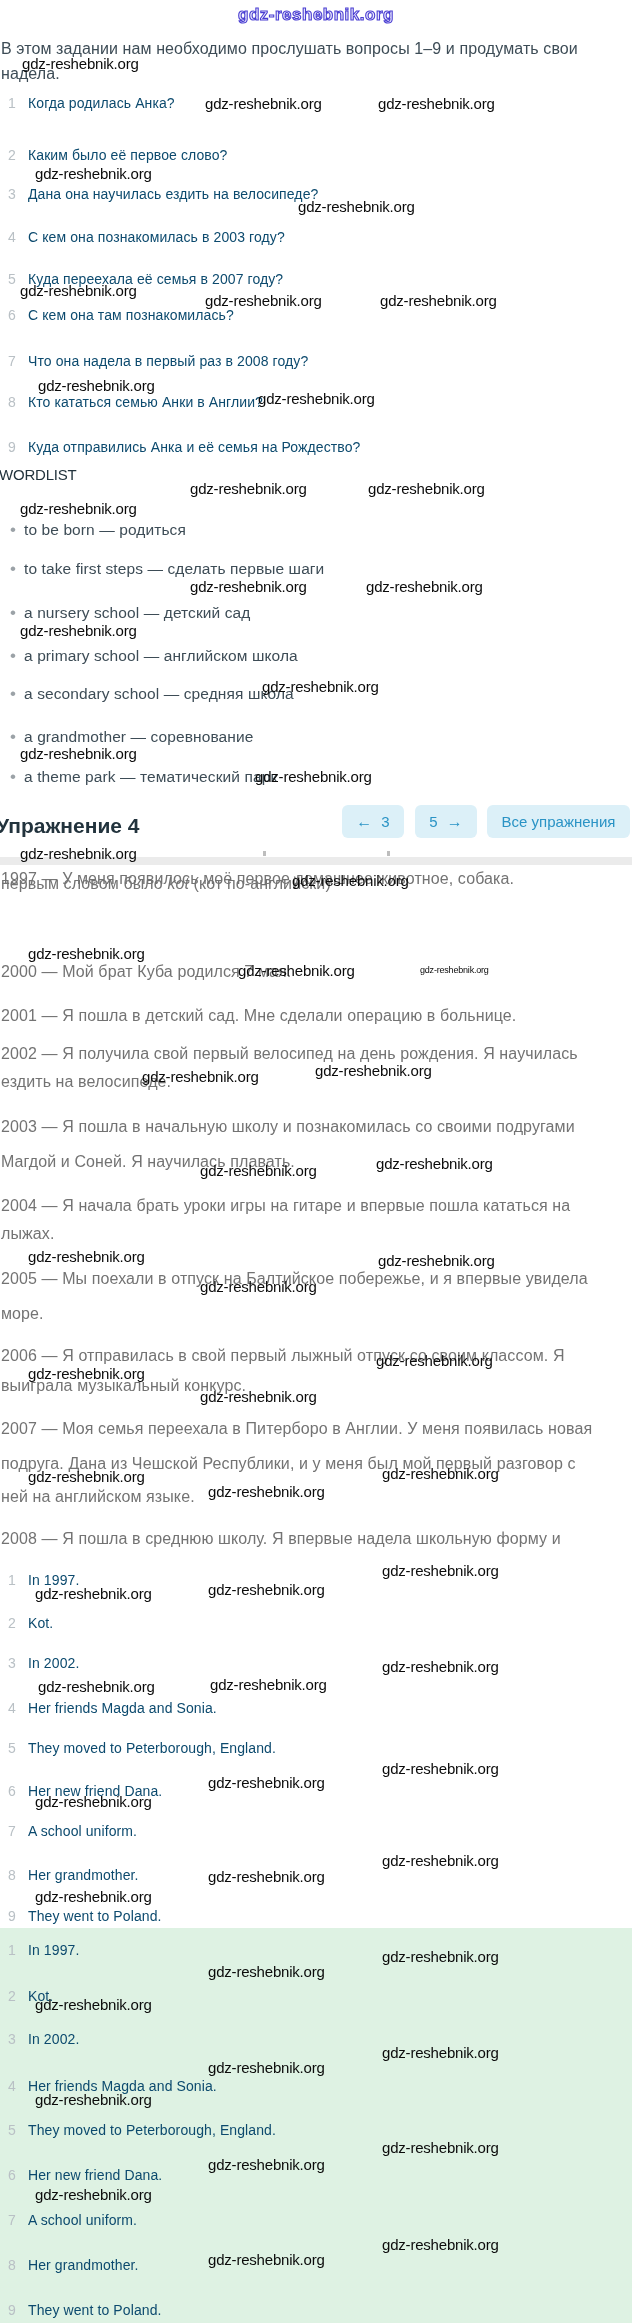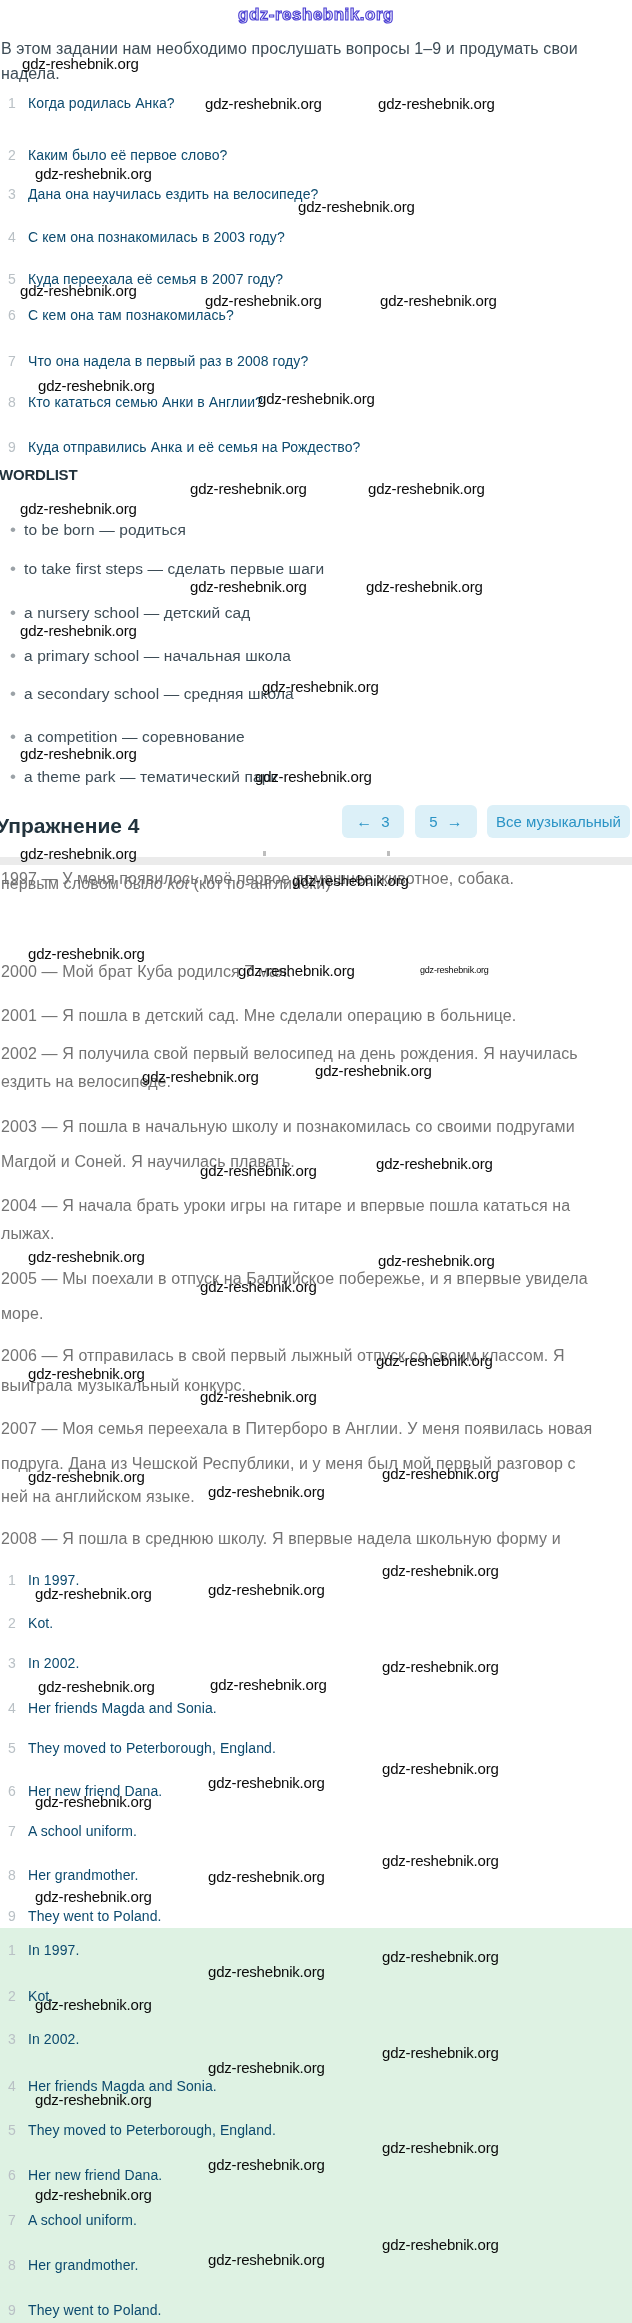--- a/index.html
+++ b/index.html
@@ -16,21 +16,21 @@
     font-size:17px;font-weight:700;letter-spacing:.5px;
     color:#ecebfd;-webkit-text-stroke:1.1px #4a3ed2;
   }
   
   .intro-line{left:1px;font-size:16px;letter-spacing:.1px;color:#3d4c56;}
   
   .n-row{left:8px;display:flex;align-items:baseline;}
   .n-num{color:#b9c0c5;font-size:14px;width:20px;flex:0 0 20px;}
   .n-text{color:#0c4a6e;font-size:14px;letter-spacing:.1px;}
   
-  .wl-title{left:-1px;font-size:15px;font-weight:700;color:#22333d;letter-spacing:-.2px;}
+  .wl-title{left:-1px;font-size:15px;font-weight:400;color:#22333d;letter-spacing:-.2px;}
   .wl-row{left:10px;display:flex;align-items:baseline;}
   .wl-dot{color:#9ba2a7;font-size:17px;width:14px;flex:0 0 14px;line-height:0;}
   .wl-text{color:#3d4c56;font-size:15.5px;letter-spacing:.1px;}
   
   .ex-title{left:-4px;top:814px;font-size:21px;font-weight:700;color:#22333d;}
   .btn{
     position:absolute;height:33px;top:805px;
     background:#dcf0f8;color:#2a93c5;border:none;border-radius:6px;
     display:flex;align-items:center;justify-content:center;gap:9px;
     font-family:"Liberation Sans", sans-serif;font-size:15px;cursor:pointer;
@@ -102,46 +102,46 @@
 <div class="abs wl-row" style="top:560px">
     <span class="wl-dot">•</span>
     <span class="wl-text">to take first steps — сделать первые шаги</span>
   </div>
 <div class="abs wl-row" style="top:604px">
     <span class="wl-dot">•</span>
     <span class="wl-text">a nursery school — детский сад</span>
   </div>
 <div class="abs wl-row" style="top:647px">
     <span class="wl-dot">•</span>
-    <span class="wl-text">a primary school — начальная школа</span>
+    <span class="wl-text">a primary school — английском школа</span>
   </div>
 <div class="abs wl-row" style="top:685px">
     <span class="wl-dot">•</span>
     <span class="wl-text">a secondary school — средняя школа</span>
   </div>
 <div class="abs wl-row" style="top:728px">
     <span class="wl-dot">•</span>
-    <span class="wl-text">a competition — соревнование</span>
+    <span class="wl-text">a grandmother — соревнование</span>
   </div>
 <div class="abs wl-row" style="top:768px">
     <span class="wl-dot">•</span>
     <span class="wl-text">a theme park — тематический парк</span>
   </div>
 
 <div class="abs ex-title">Упражнение 4</div>
 <button class="btn" style="left:342px;width:62px">
   <span class="arrow">←</span>
   <span>3</span>
 </button>
 <button class="btn" style="left:415px;width:62px">
   <span>5</span>
   <span class="arrow">→</span>
 </button>
 <button class="btn" style="left:487px;width:143px">
-  <span>Все музыкальный</span>
+  <span>Все упражнения</span>
 </button>
 
 <div class="abs edge-mark" style="left:77px"></div>
 <div class="abs edge-mark" style="left:263px"></div>
 <div class="abs edge-mark" style="left:387px"></div>
 <div class="abs edge-strip"></div>
 
 <div class="abs story-line" style="top:875px"><span>первым словом было </span><span class="italic">kot</span><span> (кот по-английски)</span></div>
 <div class="abs story-line" style="top:870px">1997 — У меня появилось моё первое домашнее животное, собака.</div>
 <div class="abs story-line" style="top:963px">2000 — Мой брат Куба родился 7 мая.</div>

